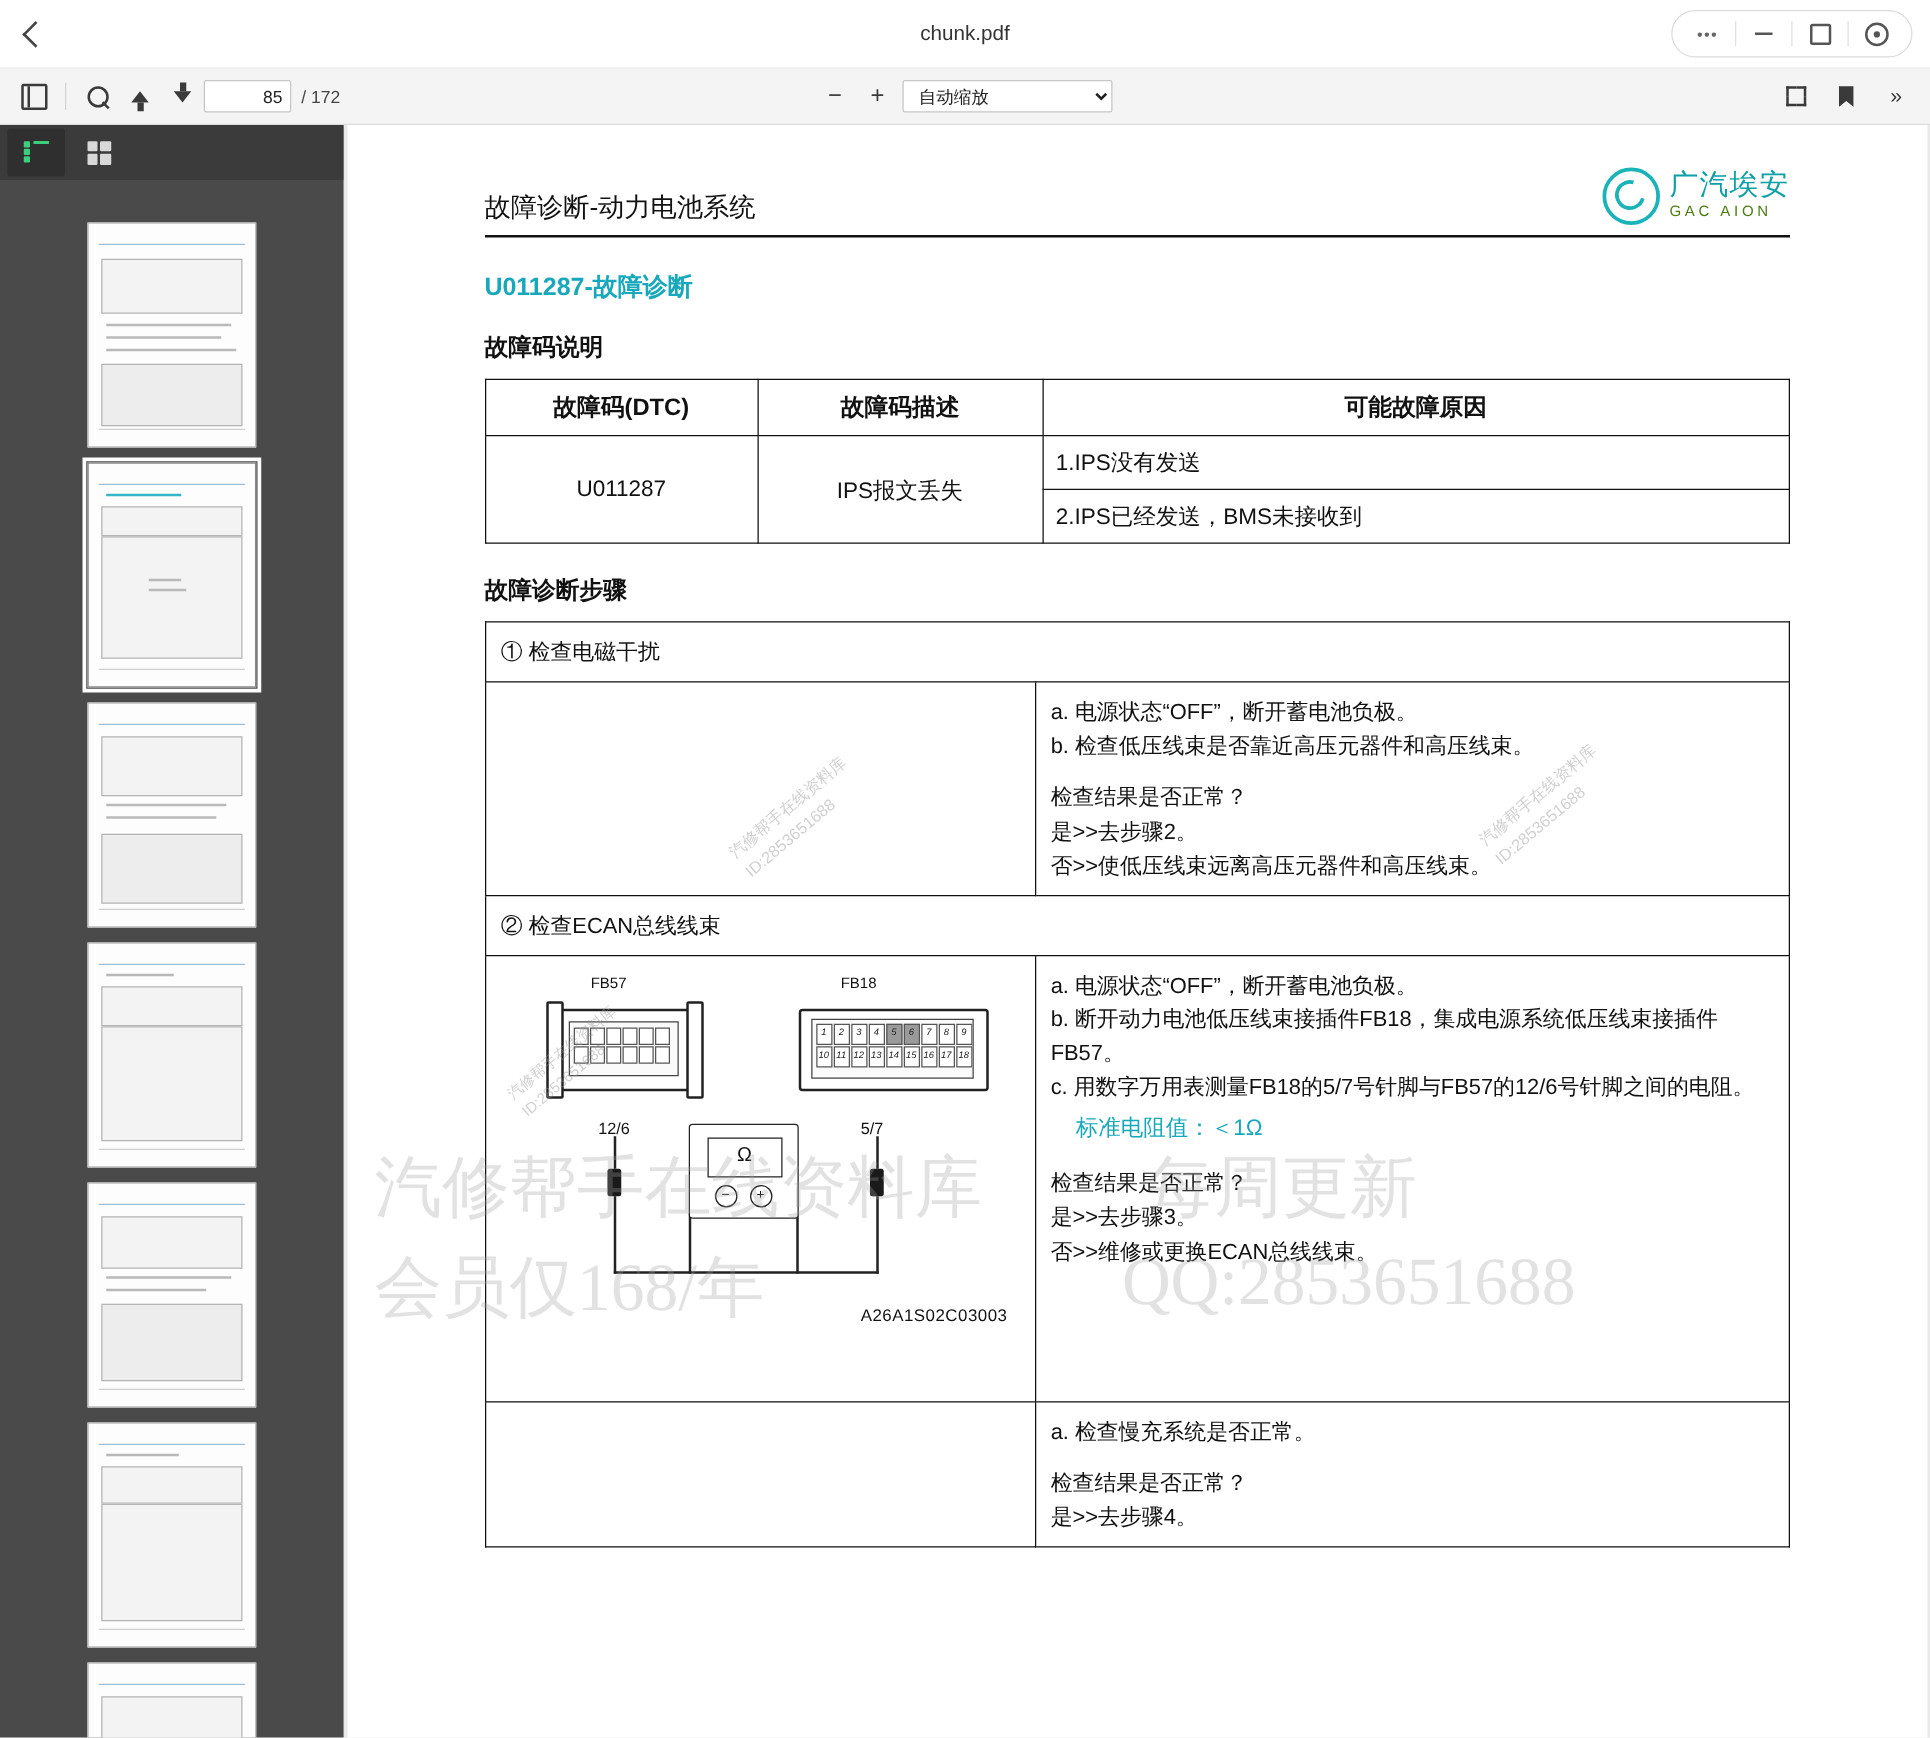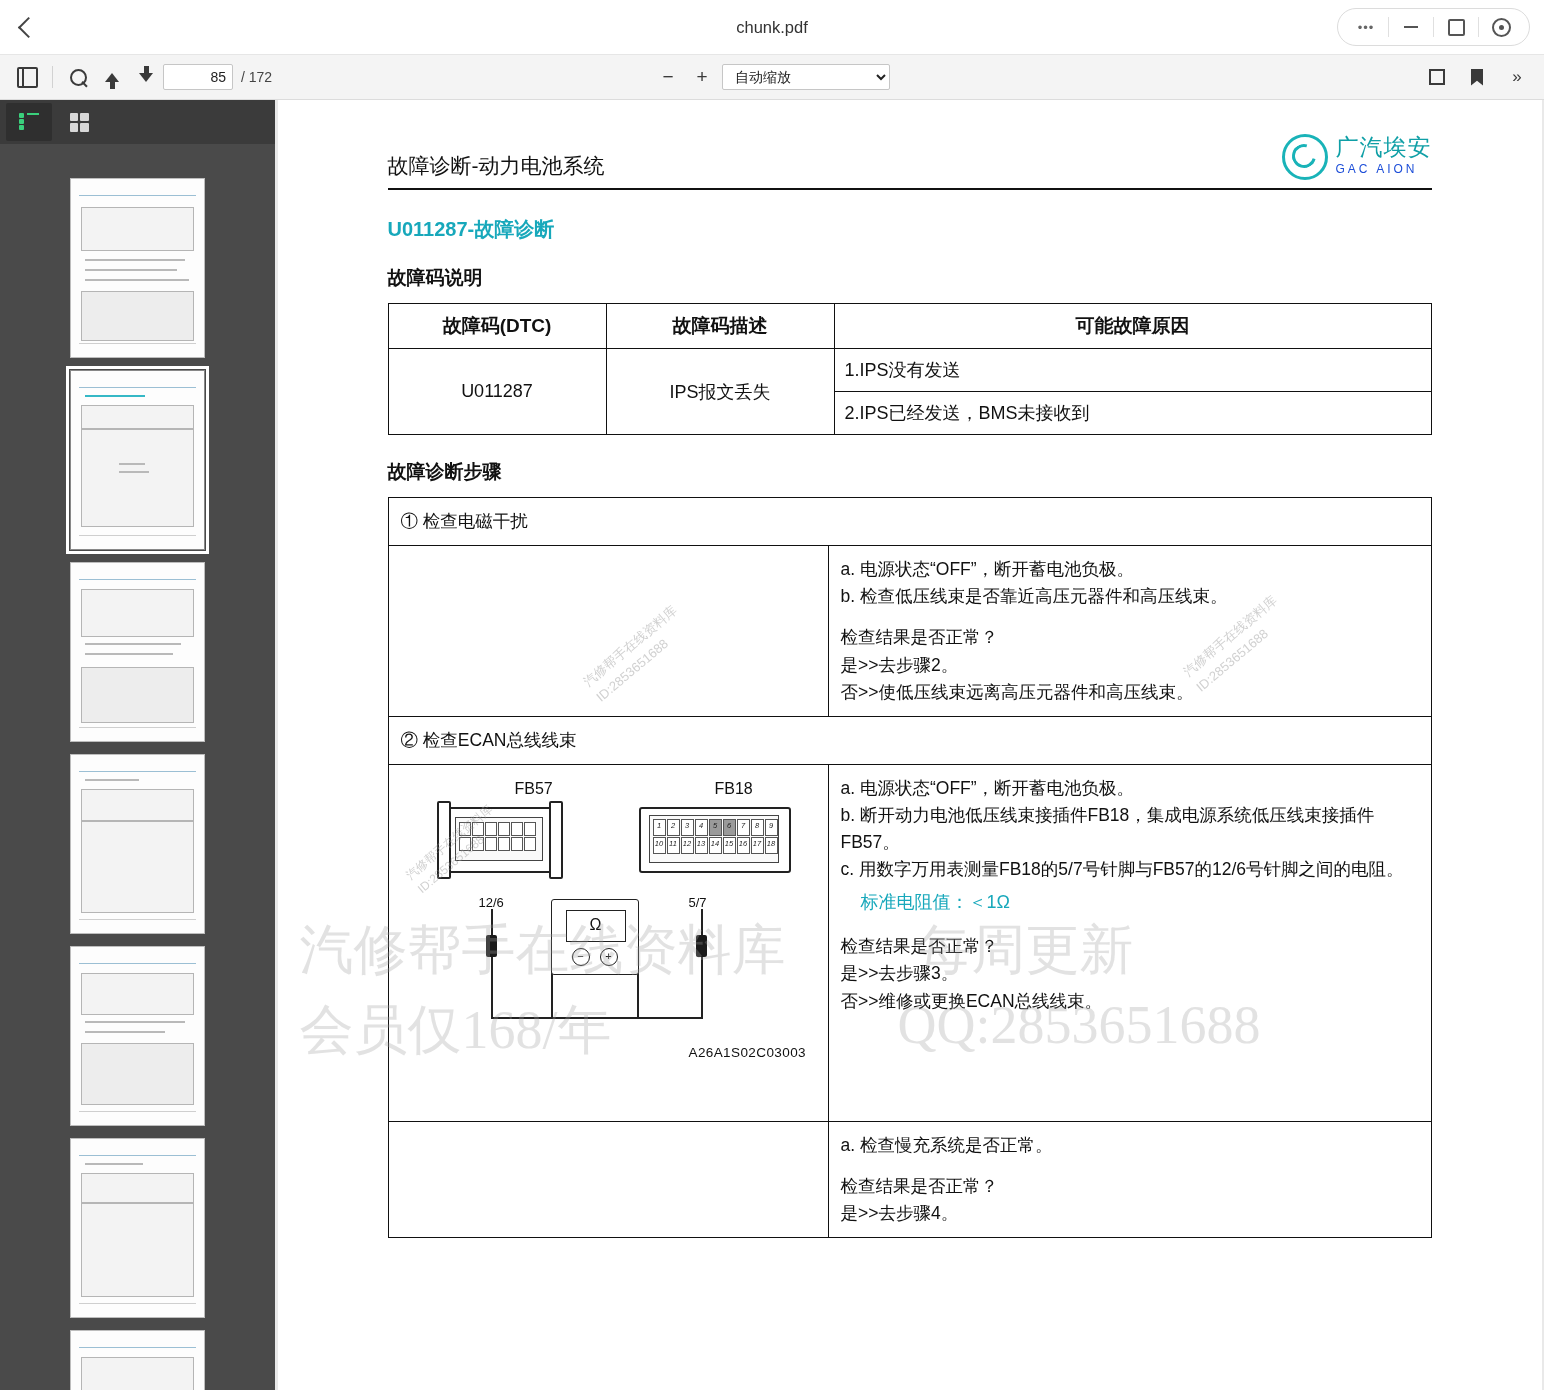--- a/index.html
+++ b/index.html
@@ -384,21 +384,21 @@
     transform: rotate(-30deg);
   }
   .logo-txt-cn {
     font-size: 23px;
     color: #0f9fa6;
     letter-spacing: 1px;
     line-height: 1;
   }
   .logo-txt-en {
     font-size: 12px;
-    color: #1d4ed8;
+    color: #4d7c0f;
     letter-spacing: 3px;
     line-height: 1.5;
   }
 
   h2.section-code {
     color: #17a8bb;
     font-size: 20px;
     margin: 26px 0 22px 0;
     font-weight: bold;
   }
@@ -459,23 +459,22 @@
   }
 
   
   .diagram {
     position: relative;
     height: 330px;
     padding-top: 6px;
   }
   .conn-label {
     position: absolute;
-    font-size: 16px;
-    color: #111;
-    margin-left: 42px;
+    font-size: 12px;
+    color: #111;
   }
   .conn {
     position: absolute;
     border: 2px solid #222;
     background: #fff;
     border-radius: 3px;
   }
   .conn-body {
     position: absolute;
     border: 1.5px solid #444;

